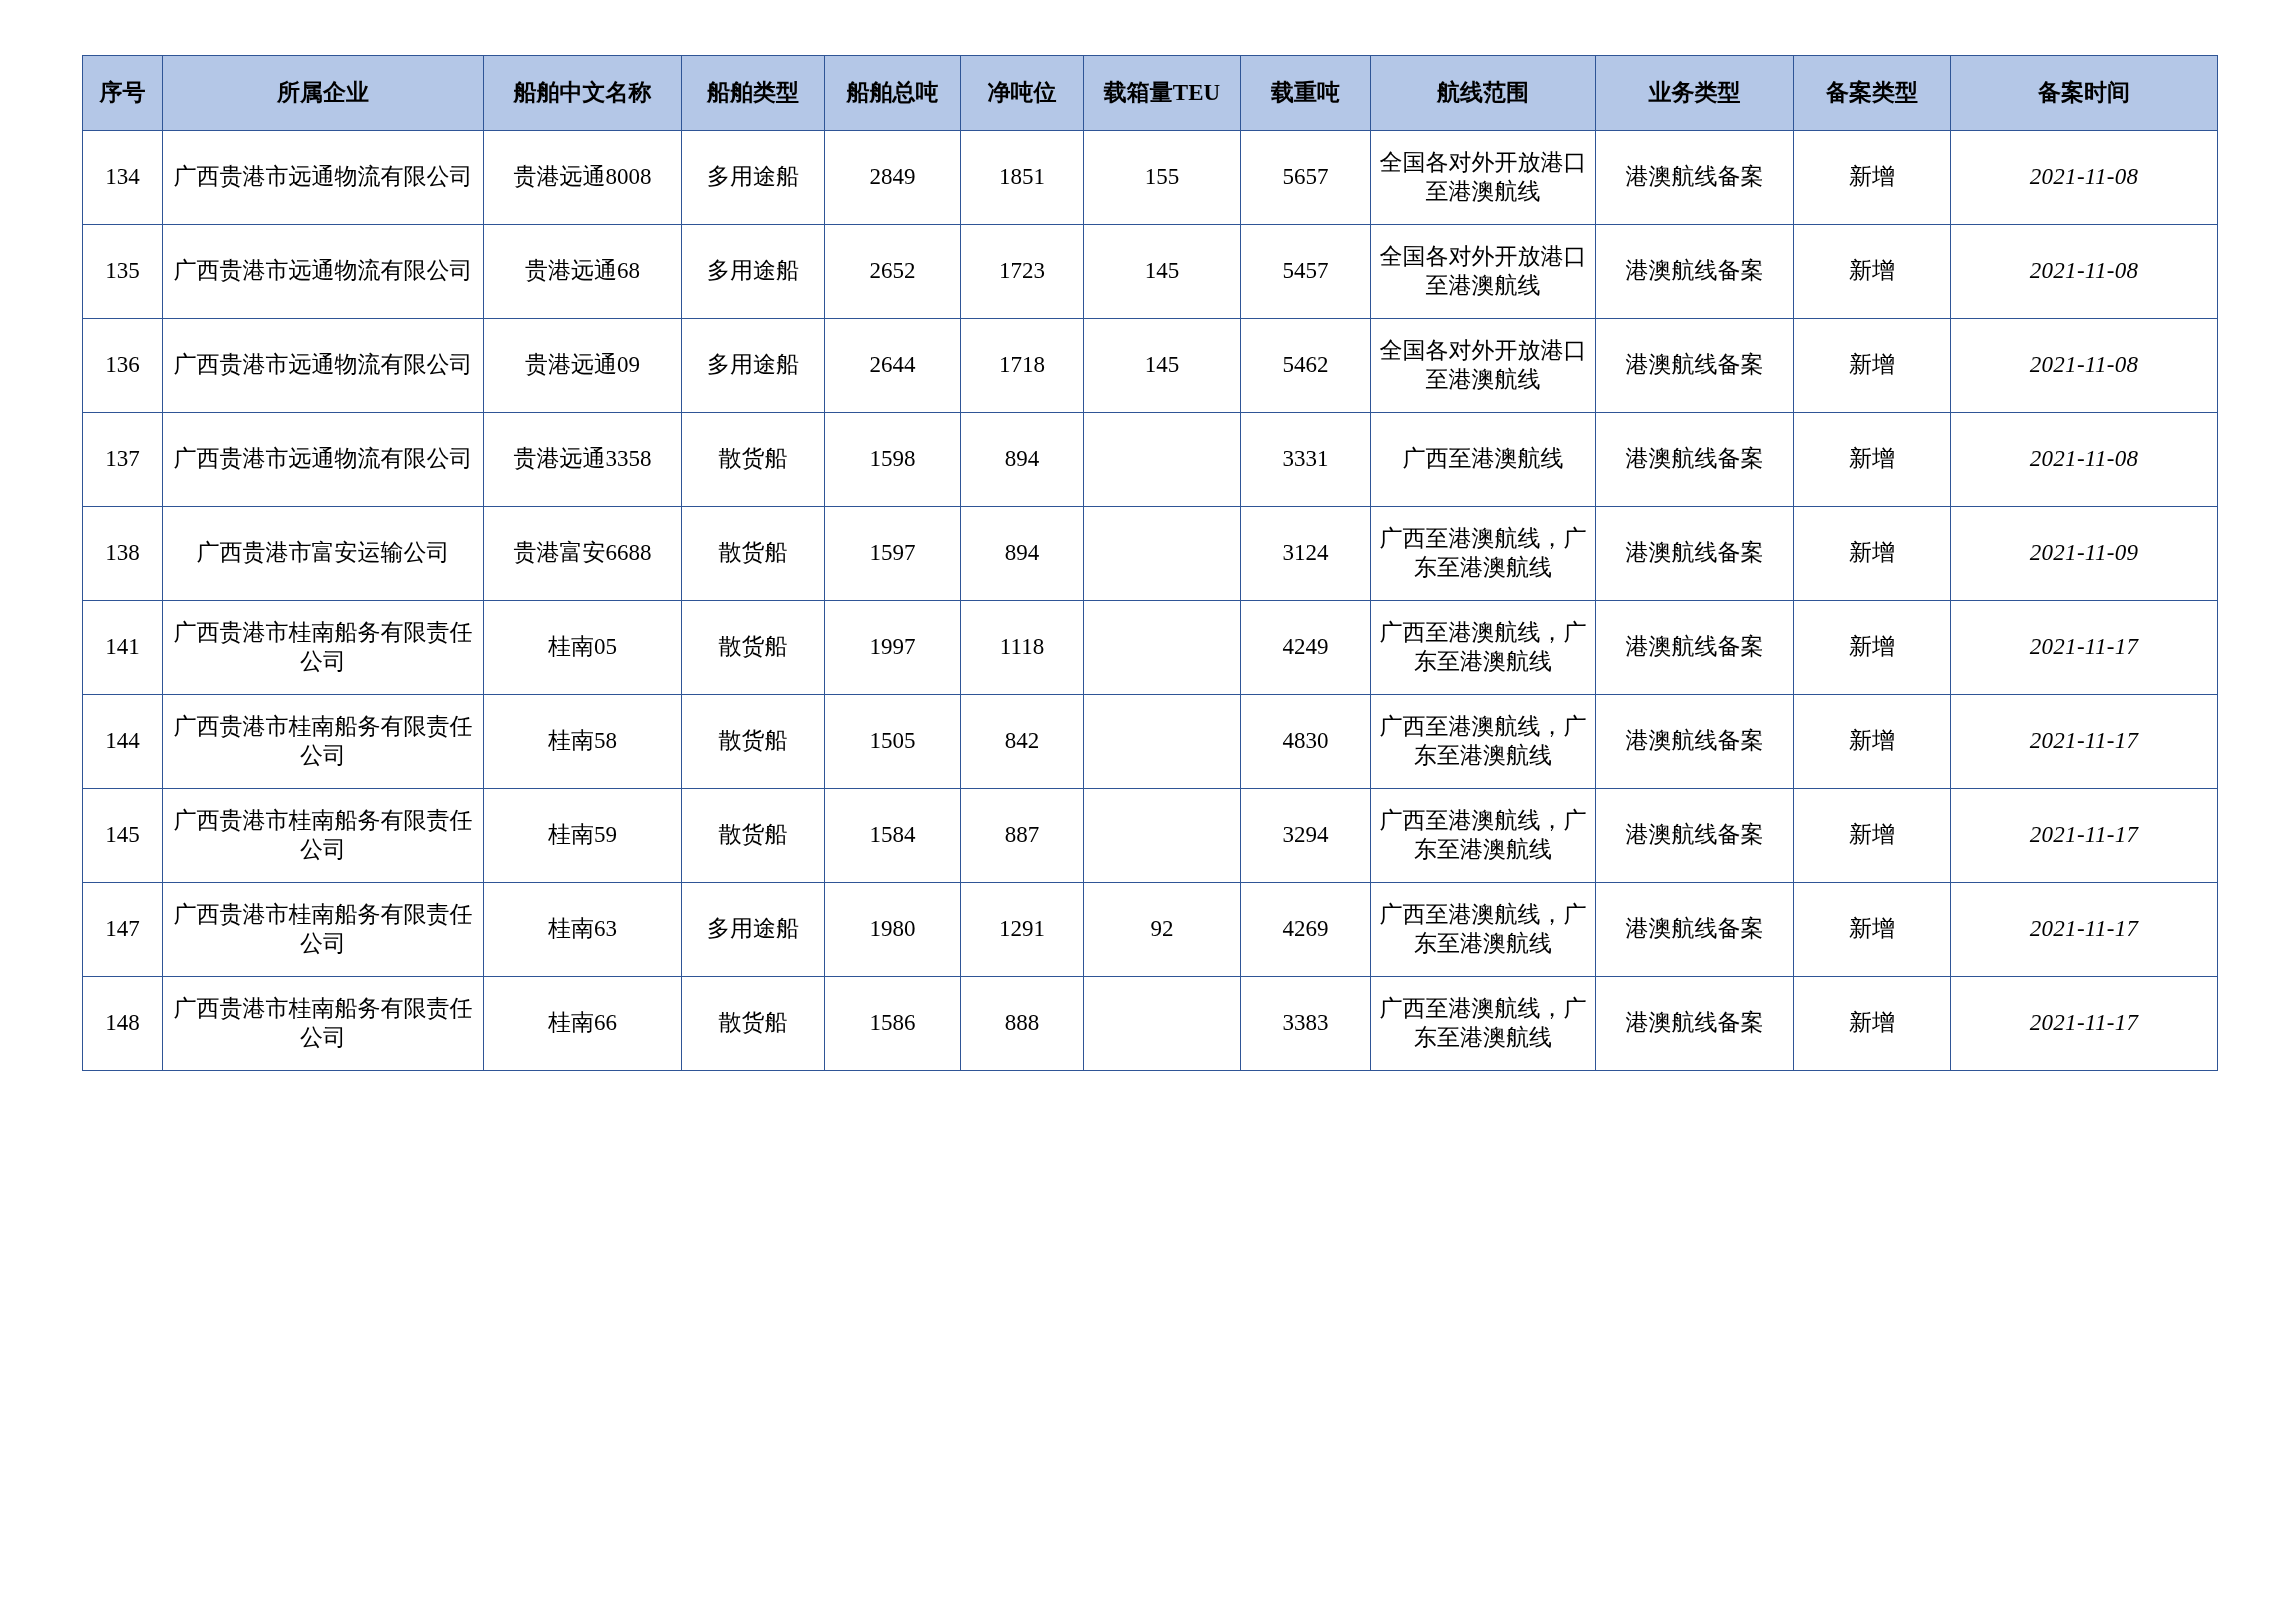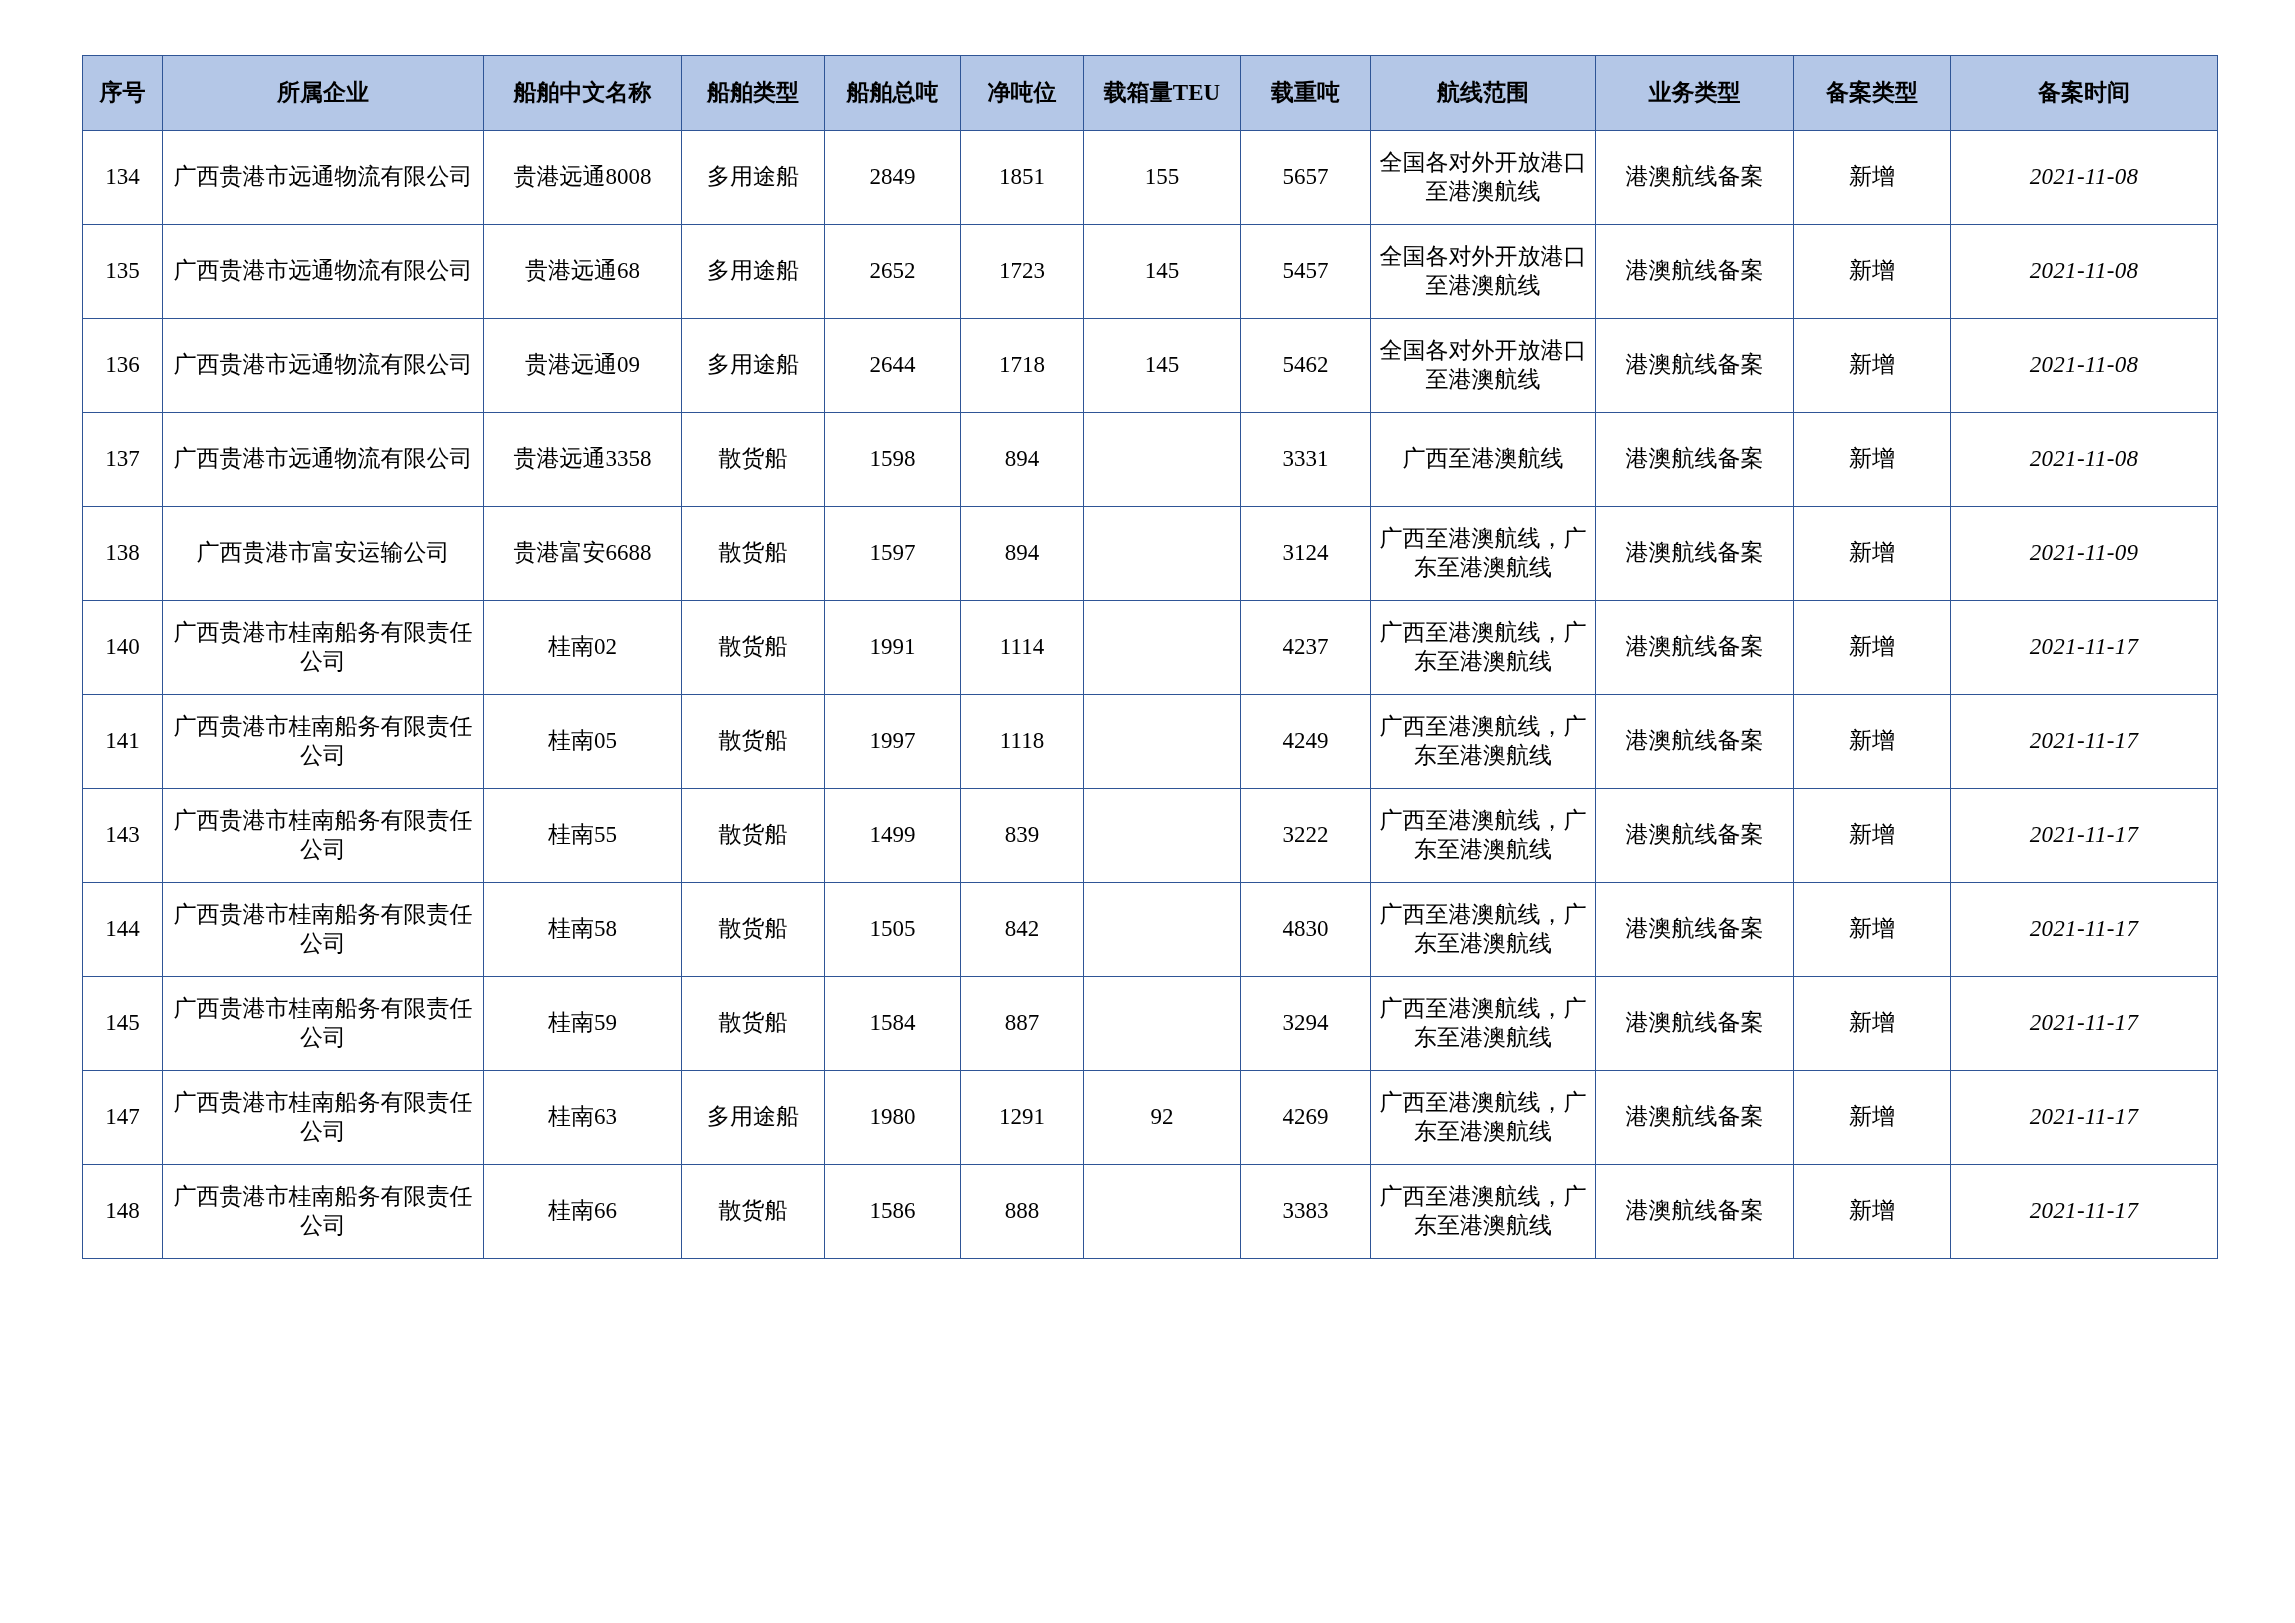--- a/index.html
+++ b/index.html
@@ -169,56 +169,28 @@
         <td class="cell-gt">1597</td>
         <td class="cell-nt">894</td>
         <td class="cell-teu"></td>
         <td class="cell-dwt">3124</td>
         <td class="cell-route">广西至港澳航线，广东至港澳航线</td>
         <td class="cell-biz">港澳航线备案</td>
         <td class="cell-rec">新增</td>
         <td class="cell-date">2021-11-09</td>
       </tr>
       <tr>
-        <td class="cell-idx">140</td>
-        <td class="cell-comp">广西贵港市桂南船务有限责任公司</td>
-        <td class="cell-name">桂南02</td>
-        <td class="cell-type">散货船</td>
-        <td class="cell-gt">1991</td>
-        <td class="cell-nt">1114</td>
-        <td class="cell-teu"></td>
-        <td class="cell-dwt">4237</td>
-        <td class="cell-route">广西至港澳航线，广东至港澳航线</td>
-        <td class="cell-biz">港澳航线备案</td>
-        <td class="cell-rec">新增</td>
-        <td class="cell-date">2021-11-17</td>
-      </tr>
-      <tr>
         <td class="cell-idx">141</td>
         <td class="cell-comp">广西贵港市桂南船务有限责任公司</td>
         <td class="cell-name">桂南05</td>
         <td class="cell-type">散货船</td>
         <td class="cell-gt">1997</td>
         <td class="cell-nt">1118</td>
         <td class="cell-teu"></td>
         <td class="cell-dwt">4249</td>
-        <td class="cell-route">广西至港澳航线，广东至港澳航线</td>
-        <td class="cell-biz">港澳航线备案</td>
-        <td class="cell-rec">新增</td>
-        <td class="cell-date">2021-11-17</td>
-      </tr>
-      <tr>
-        <td class="cell-idx">143</td>
-        <td class="cell-comp">广西贵港市桂南船务有限责任公司</td>
-        <td class="cell-name">桂南55</td>
-        <td class="cell-type">散货船</td>
-        <td class="cell-gt">1499</td>
-        <td class="cell-nt">839</td>
-        <td class="cell-teu"></td>
-        <td class="cell-dwt">3222</td>
         <td class="cell-route">广西至港澳航线，广东至港澳航线</td>
         <td class="cell-biz">港澳航线备案</td>
         <td class="cell-rec">新增</td>
         <td class="cell-date">2021-11-17</td>
       </tr>
       <tr>
         <td class="cell-idx">144</td>
         <td class="cell-comp">广西贵港市桂南船务有限责任公司</td>
         <td class="cell-name">桂南58</td>
         <td class="cell-type">散货船</td>

